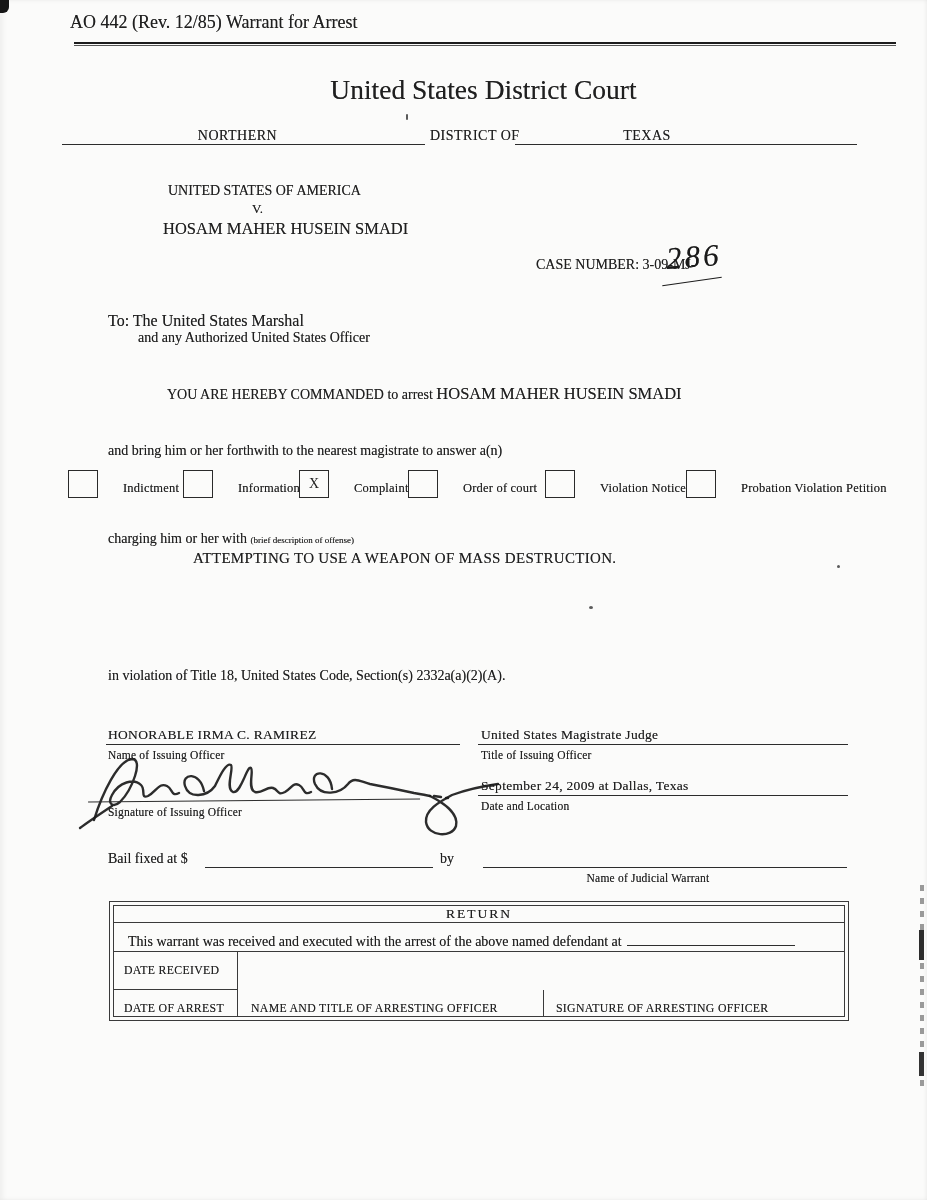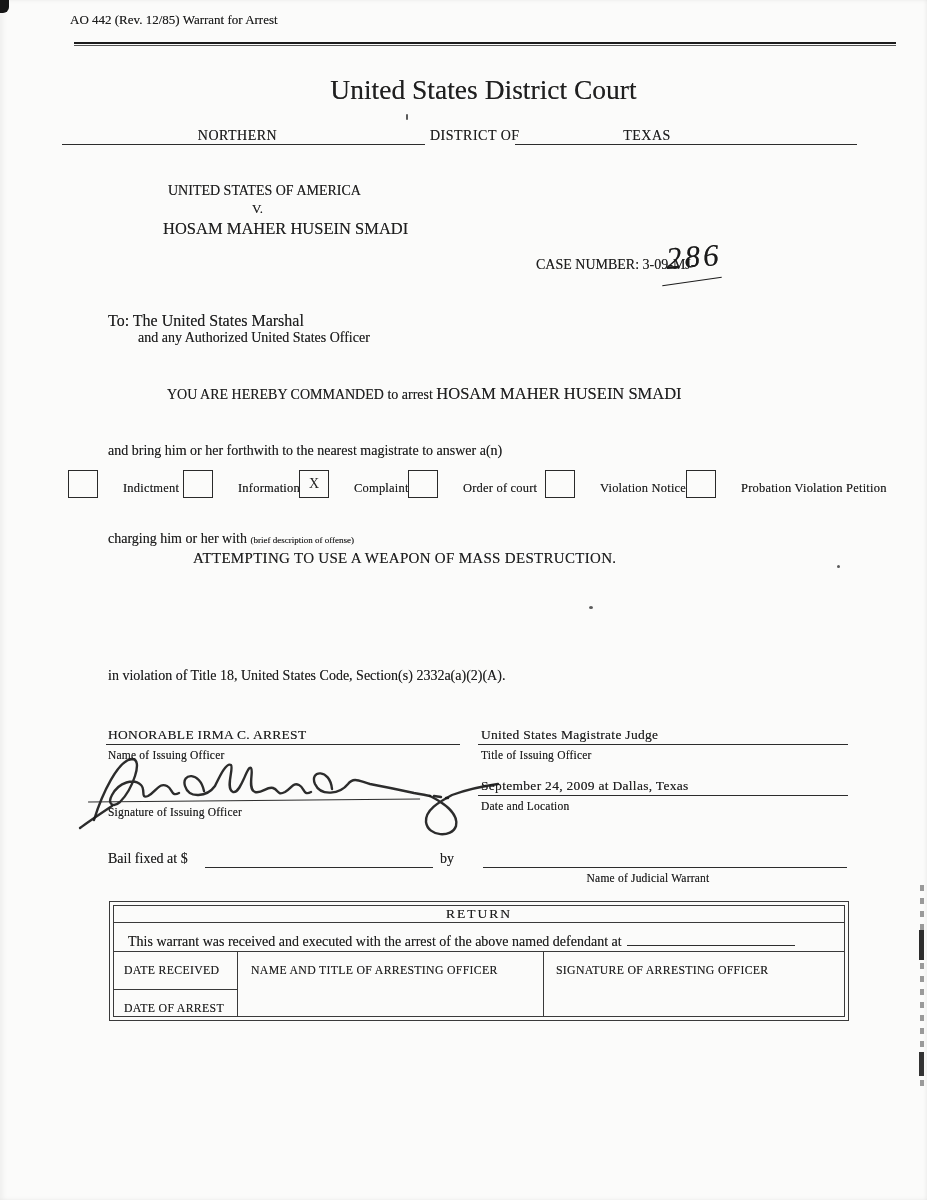--- a/index.html
+++ b/index.html
@@ -21,21 +21,21 @@
     font-size:14px; color:#222; flex:none;
   }
   .optlabel { font-size:12.5px; margin-left:25px; margin-top:9px; letter-spacing:0.2px; }
   .hdr-dbl { position:absolute; left:74px; top:42px; width:822px; height:4px;
     border-top:2px solid #1c1c1c; border-bottom:1.3px solid #555; }
   .ret-outer { position:absolute; left:109px; top:901px; width:740px; height:120px;
     border:1.6px solid #3a3a3a; padding:3px; }
   .ret-inner { width:100%; height:100%; border:1.1px solid #3a3a3a; display:flex; flex-direction:column; }
   .ret-title-row { height:30px; border-bottom:1.4px solid #3a3a3a; display:flex; align-items:center; justify-content:center; }
   .ret-exec-row { height:56px; border-bottom:1.4px solid #3a3a3a; padding:11px 0 0 14px; font-size:14px; }
-  .ret-grid { flex:1; display:flex; }
+  .ret-grid { flex:1; display:flex;align-items:flex-end; }
   .ret-col1 { width:124px; border-right:1.2px solid #3a3a3a; display:flex; flex-direction:column; }
   .ret-col1-top { height:38px; border-bottom:1.2px solid #3a3a3a; padding:8px 6px 0 10px; }
   .ret-col1-bot { flex:1; padding:8px 6px 0 10px; }
   .ret-col2 { width:306px; border-right:1.2px solid #3a3a3a; padding:8px 6px 0 13px; }
   .ret-col3 { flex:1; padding:8px 6px 0 12px; }
   .ret-hdr { font-size:11.8px; letter-spacing:0.3px; color:#232323; text-shadow:0 0 0.35px rgba(20,20,20,0.5); }
   .speck { position:absolute; background:#5a5a5a; border-radius:50%; }
   .edge-dash { position:absolute; width:4px; }
   svg.sig path { fill:none; stroke:#1a1a1a; stroke-width:2.4; stroke-linecap:round; opacity:0.92; }
 </style>
@@ -45,21 +45,21 @@
 <div class="page">
 
   <div style="position:absolute; left:0; top:0; width:9px; height:13px; background:#161616; border-bottom-right-radius:6px;"></div>
   <div class="edge-dash" style="left:920px; top:885px; height:205px; background:repeating-linear-gradient(180deg,#4a4a4a 0 6px, transparent 6px 13px); opacity:0.55;"></div>
   <div style="position:absolute; left:919px; top:930px; width:5px; height:30px; background:#2c2c2c;"></div>
   <div style="position:absolute; left:919px; top:1052px; width:5px; height:24px; background:#333;"></div>
   <div class="speck" style="left:589px; top:606px; width:4px; height:3px;"></div>
   <div class="speck" style="left:837px; top:565px; width:3px; height:3px;"></div>
   <div class="speck" style="left:406px; top:114px; width:2px; height:6px; border-radius:1px;"></div>
 
-  <div class="t" style="left:70px; top:12px; font-size:13px;">AO 442 (Rev. 12/85)  Warrant for Arrest</div>
+  <div class="t" style="left:70px; top:12px; font-size:18px;">AO 442 (Rev. 12/85)  Warrant for Arrest</div>
   <div class="hdr-dbl"></div>
 
   <div class="t" style="left:40px; top:74px; width:887px; text-align:center; font-size:27.5px; white-space:nowrap;">United States District Court</div>
 
   <div class="t" style="left:170px; top:128px; width:135px; text-align:center; font-size:14px; letter-spacing:0.5px;">NORTHERN</div>
   <div class="t" style="left:430px; top:128px; font-size:14px; letter-spacing:0.5px;">DISTRICT OF</div>
   <div class="t" style="left:592px; top:128px; width:110px; text-align:center; font-size:14px; letter-spacing:0.5px;">TEXAS</div>
   <div class="rule" style="left:62px; top:129px; width:363px; height:16px;"></div>
   <div class="rule" style="left:515px; top:129px; width:342px; height:16px;"></div>
 
@@ -107,21 +107,21 @@
   </div>
 
   <div class="t" style="left:108px; top:531px; font-size:14px;">
     <span>charging him or her with</span>
     <span style="font-size:9px;">(brief description of offense)</span>
   </div>
   <div class="t" style="left:193px; top:550px; font-size:15px; letter-spacing:0.3px;">ATTEMPTING TO USE A WEAPON OF MASS DESTRUCTION.</div>
 
   <div class="t" style="left:108px; top:668px; font-size:14px;">in violation of Title 18, United States Code, Section(s) 2332a(a)(2)(A).</div>
 
-  <div class="t" style="left:108px; top:727px; font-size:13.5px; letter-spacing:0.3px;">HONORABLE IRMA C. ARREST</div>
+  <div class="t" style="left:108px; top:727px; font-size:13.5px; letter-spacing:0.3px;">HONORABLE IRMA C. RAMIREZ</div>
   <div class="rule" style="left:106px; top:729px; width:354px; height:16px;"></div>
   <div class="t small-label" style="left:108px; top:749px;">Name of Issuing Officer</div>
 
   <div class="t" style="left:481px; top:727px; font-size:13.5px; letter-spacing:0.3px;">United States Magistrate Judge</div>
   <div class="rule" style="left:478px; top:729px; width:370px; height:16px;"></div>
   <div class="t small-label" style="left:481px; top:749px;">Title of Issuing Officer</div>
 
   <svg class="sig" style="position:absolute; left:78px; top:742px;" width="430" height="100" viewBox="0 0 430 100">
     <path d="M2,86 C10,80 22,72 34,64"></path>
     <path d="M16,78 C24,52 40,18 54,17 C66,17 54,48 42,60 C35,66 29,62 34,53 C41,40 56,36 63,43 C68,48 62,57 70,54 C78,50 81,40 89,44 C95,47 93,55 101,51"></path>

